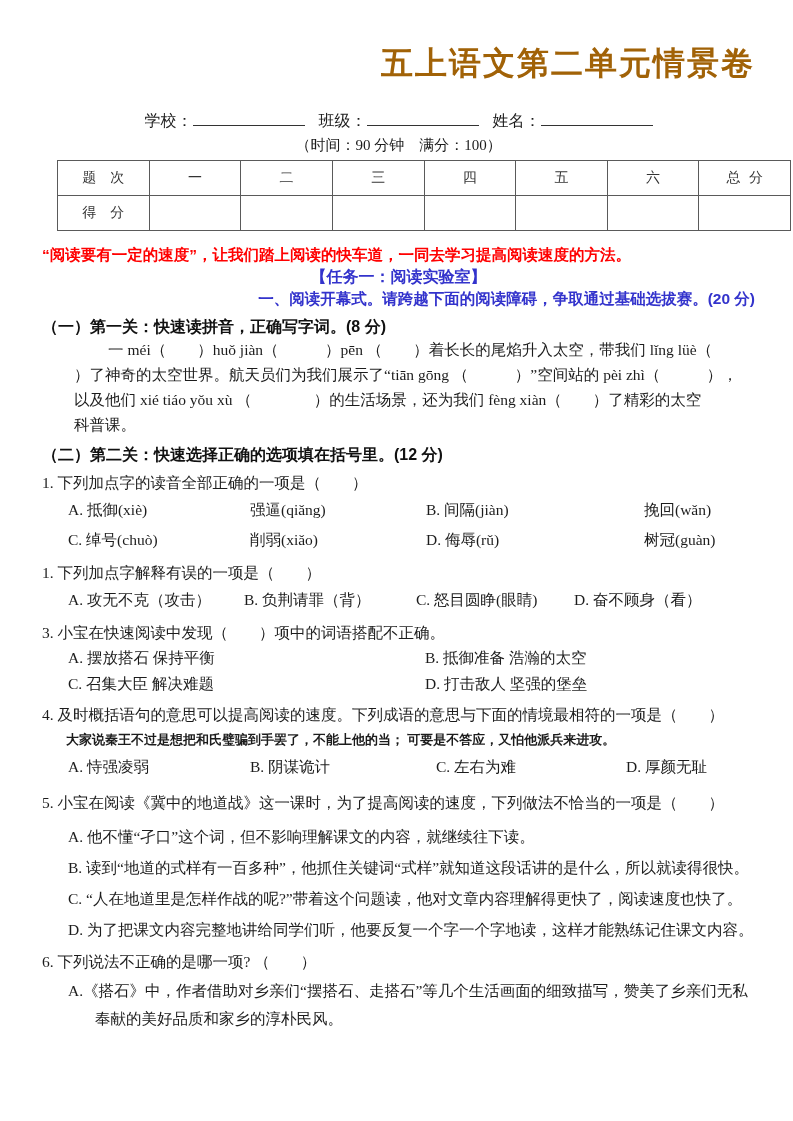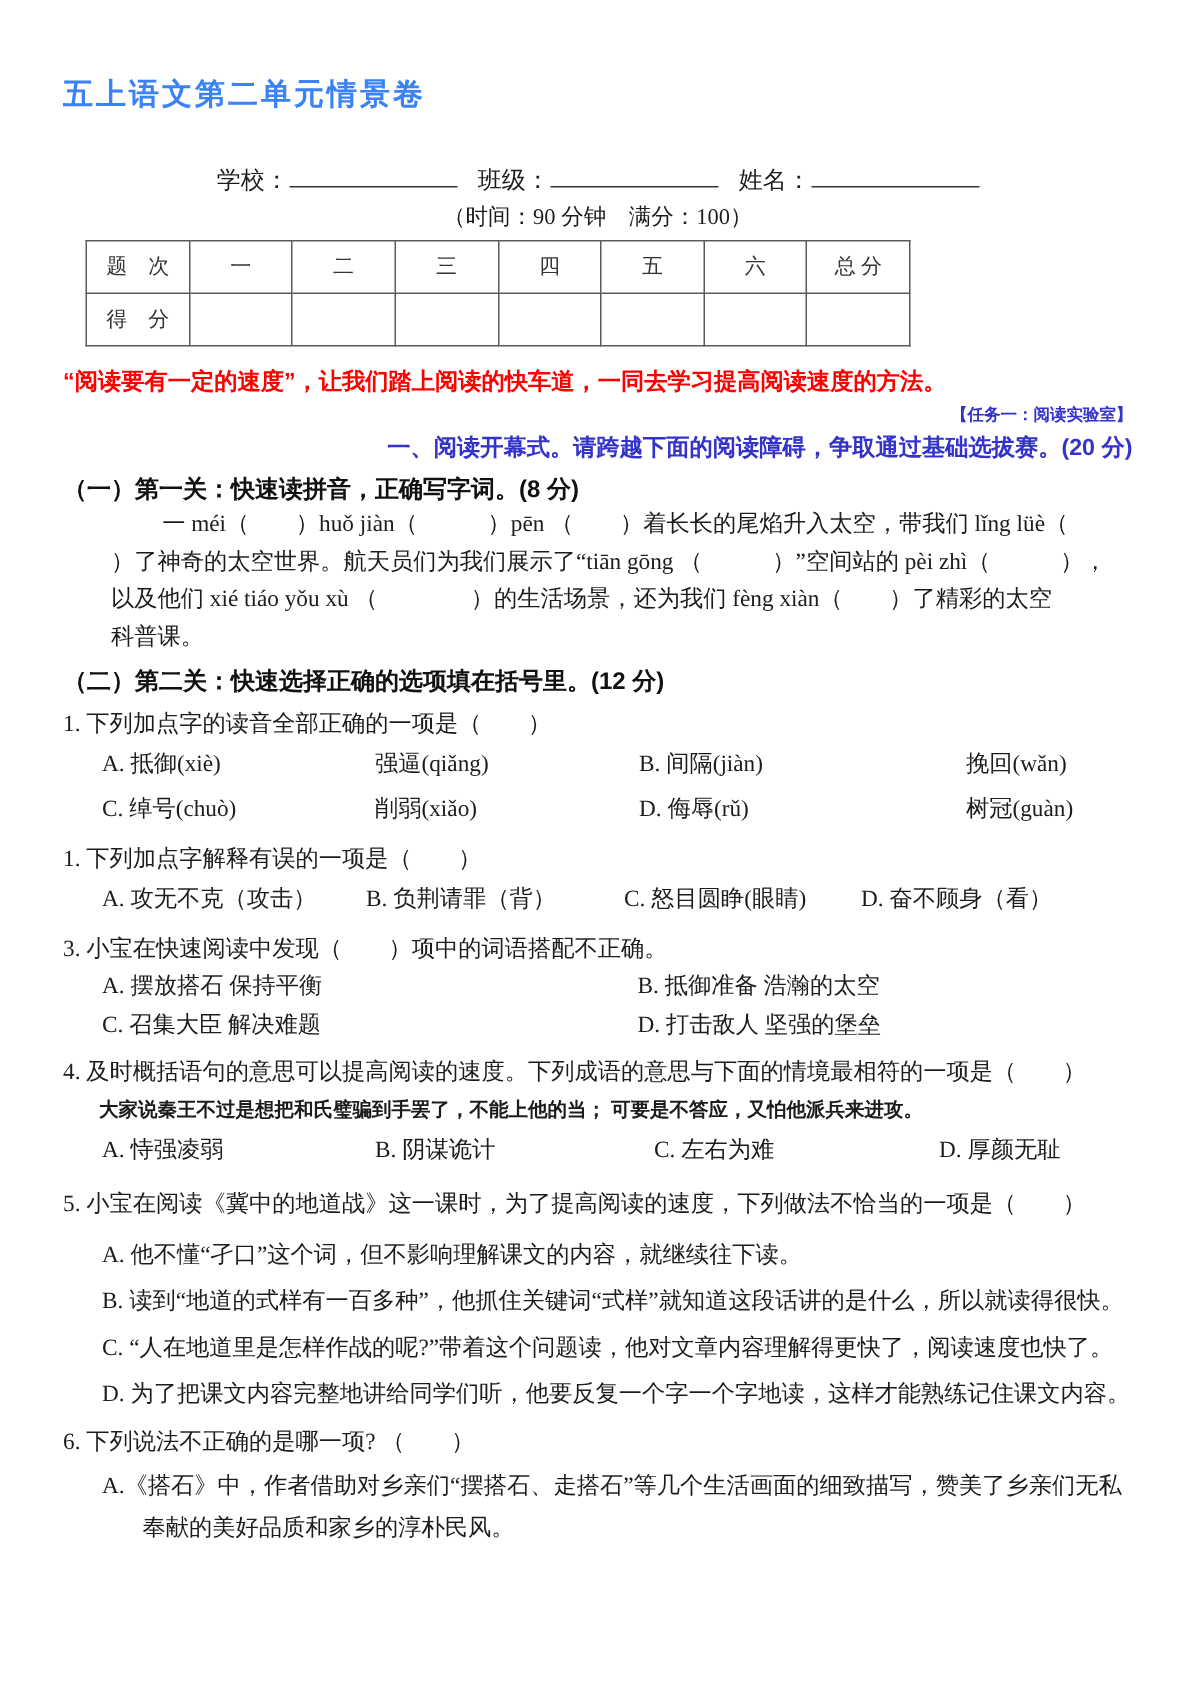--- a/index.html
+++ b/index.html
@@ -3,41 +3,41 @@
 <meta charset="utf-8">
 <style>
   html,body { margin:0; padding:0; }
   body {
     width:793px; height:1121px; background:#ffffff; overflow:hidden;
     font-family:"Liberation Serif", serif; color:#1c1c1c;
   }
   .page { padding:44px 38px 0 42px; box-sizing:border-box; }
 
   .title {
-    margin:0 0 8px 0; text-align:left;
+    margin:0 0 8px 0; text-align:right;
     font-family:"Liberation Sans", sans-serif; font-weight:bold;
-    font-size:20px; line-height:38px; color:#3b82f6; letter-spacing:2px;
+    font-size:32px; line-height:38px; color:#a16207; letter-spacing:2px;
   }
 
   .fields { display:flex; justify-content:center; align-items:flex-end; gap:14px; font-size:16px; line-height:20px; }
   .field { white-space:nowrap;margin-top:21px; }
   .blank-line { display:inline-block; width:112px; height:3px; border-bottom:1.2px solid #333; vertical-align:baseline; }
 
   .timeline { text-align:center; font-size:15px; margin-top:4px; line-height:20px; }
 
-  table.score { border-collapse:collapse; table-layout:fixed; width:550px; margin:5px 0 0 15px; }
+  table.score { border-collapse:collapse; table-layout:fixed; width:734px; margin:5px 0 0 15px;font-family:Liberation Mono, monospace; }
   table.score td { border:1px solid #5a5a5a; height:34px; text-align:center; font-size:14px; color:#333; padding:0; }
 
   .intro {
     margin-top:14px; color:#ff0000; font-weight:bold;
     font-family:"Liberation Sans", sans-serif; font-size:15.5px; line-height:20px;
   }
   .task-banner {
-    margin-top:2px; text-align:right; color:#3333cc; font-weight:bold;
-    font-family:"Liberation Sans", sans-serif; font-size:11px; line-height:20px;
+    margin-top:2px; text-align:center; color:#3333cc; font-weight:bold;
+    font-family:"Liberation Sans", sans-serif; font-size:16px; line-height:20px;
   }
   .section-heading {
     margin-top:2px; color:#3333cc; font-weight:bold;
     font-family:"Liberation Sans", sans-serif; font-size:15.5px; line-height:20px;text-align:right;
   }
   .part-heading {
     margin-top:8px; font-weight:bold; color:#111;
     font-family:"Liberation Sans", sans-serif; font-size:16px; line-height:20px;
   }
   .p1-line { font-size:15.5px; line-height:25px;margin-left:32px; }

